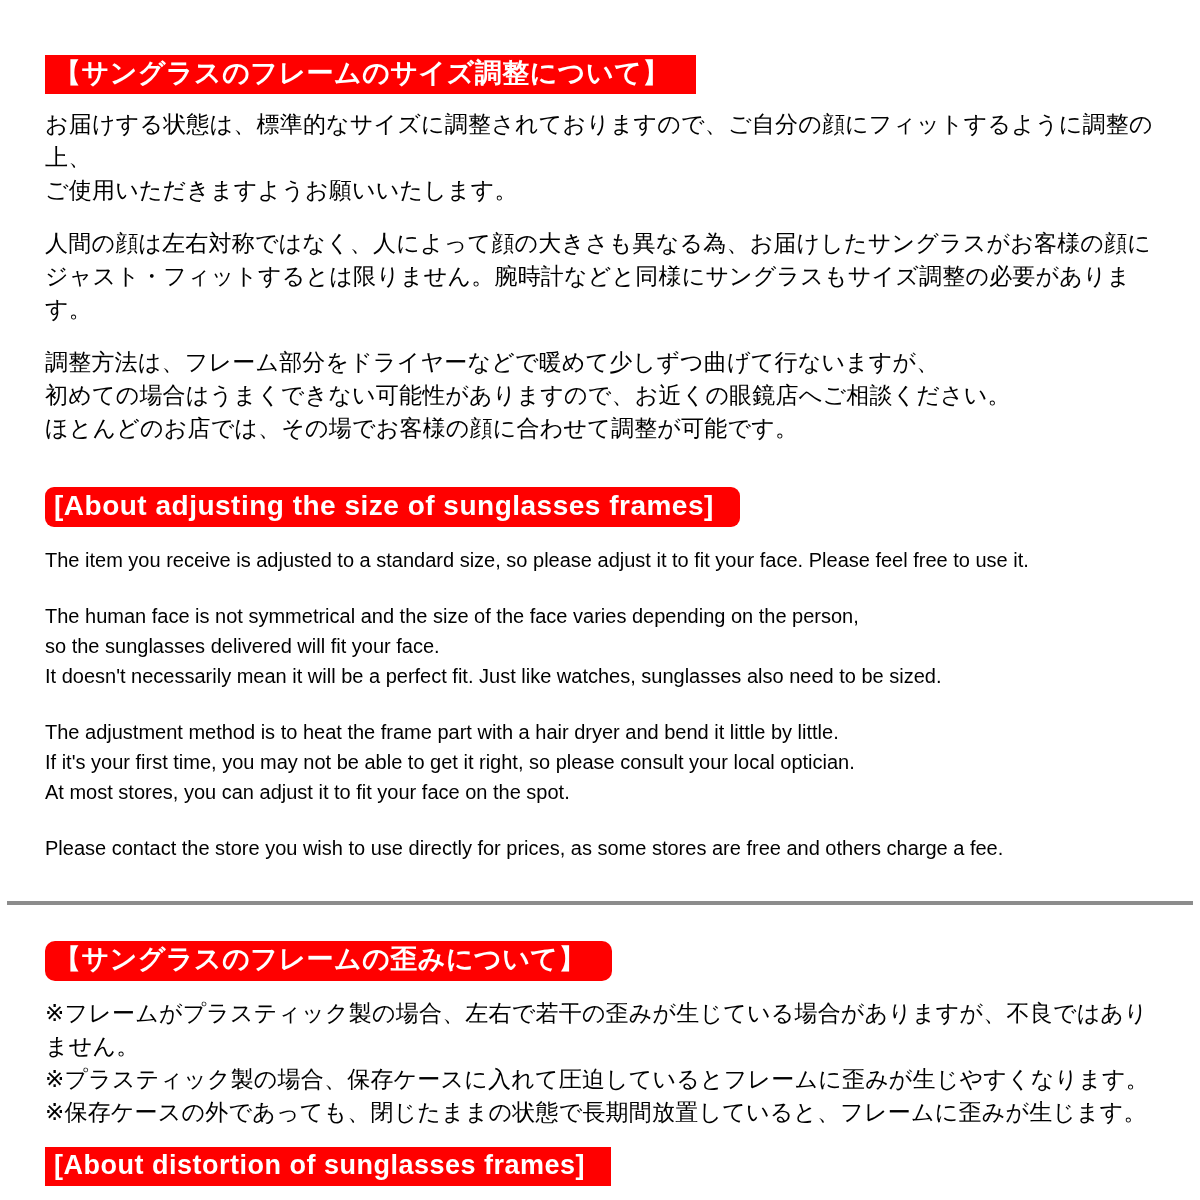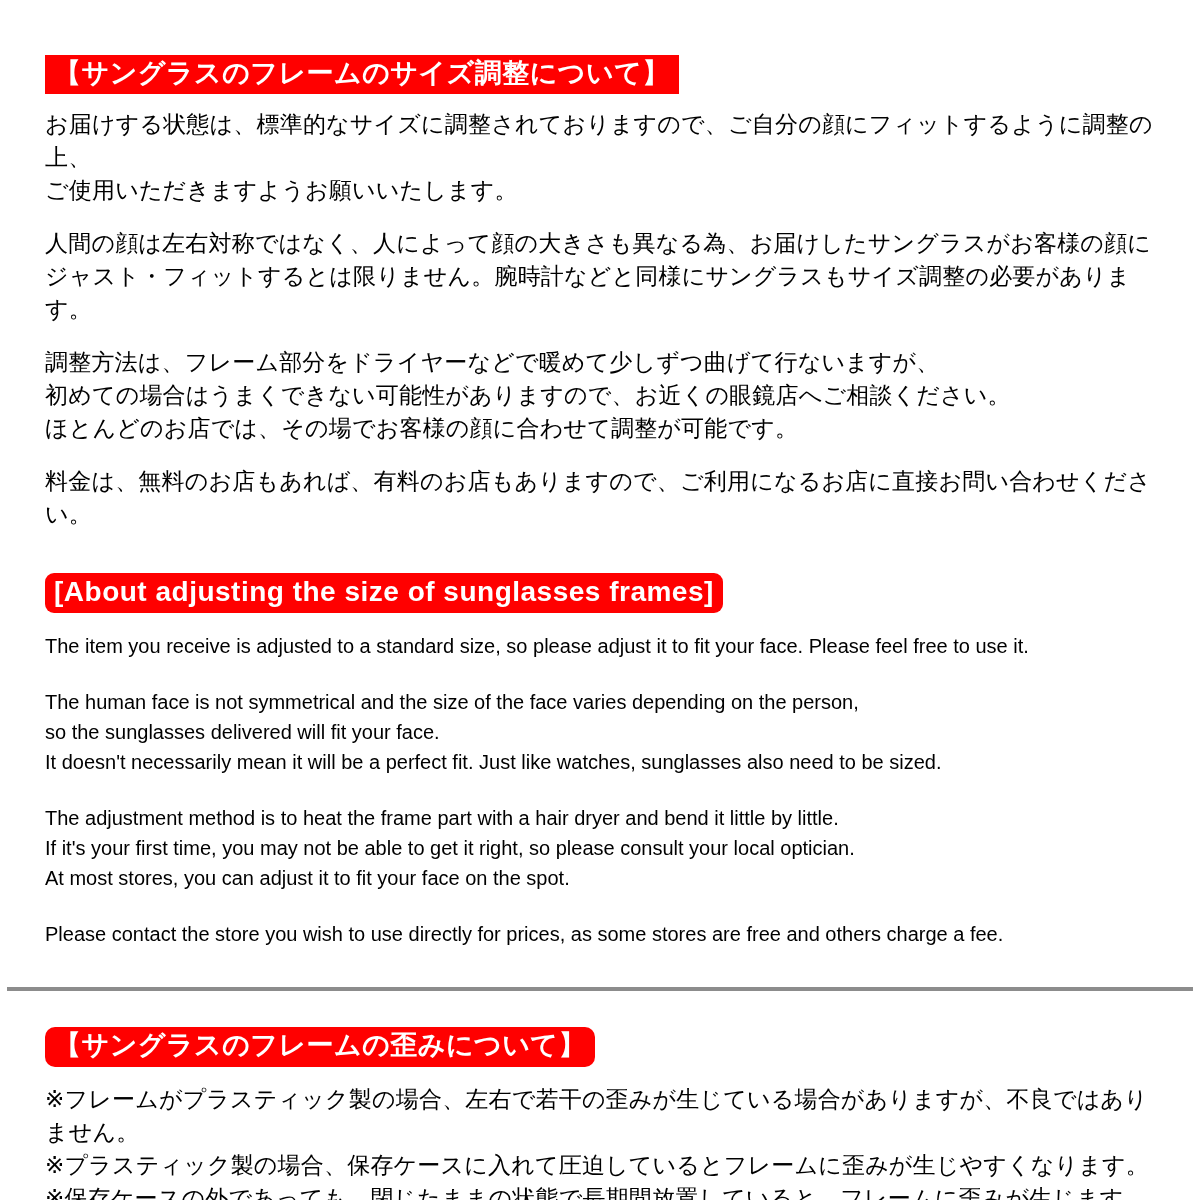--- a/index.html
+++ b/index.html
@@ -20,21 +20,21 @@
     overflow: hidden;
   }
   .banner {
     display: inline-block;
     margin: 0;
     background: #ff0000;
     color: #ffffff;
     font-weight: bold;
     font-size: 27px;
     line-height: 1.08;
-    padding: 4px 9px 6px 9px;
+    padding: 4px 26px 6px 9px;
     letter-spacing: 0.5px;
   }
   .banner-en {
     font-size: 28px;
     letter-spacing: 0.5px;
     border-radius: 9px;
   }
   .jp-para {
     font-size: 23px;
     line-height: 33px;
@@ -54,41 +54,40 @@
   .divider {
     border: none;
     height: 4px;
     background: #8c8c8c;
     margin: 38px -38px 0 -38px;
   }
   .banner-distortion-ja { margin-top: 36px; border-radius: 10px; }
   .jp-notes {
     font-size: 23px;
     line-height: 33px;
-    margin: 16px 0 0 0;
+    margin: 16px 0 10px 0;
     letter-spacing: 0.2px;
   }
   .jp-notes p, .en-notes p { margin: 0; white-space: pre-line; }
   .banner-distortion-en { margin-top: 8px; }
 </style>
 </head>
 <body>
 
 <div class="page">
 
   <section>
     <h2 class="banner">【サングラスのフレームのサイズ調整について】</h2>
     <p class="jp-para first">お届けする状態は、標準的なサイズに調整されておりますので、ご自分の顔にフィットするように調整の上、
 ご使用いただきますようお願いいたします。</p>
     <p class="jp-para">人間の顔は左右対称ではなく、人によって顔の大きさも異なる為、お届けしたサングラスがお客様の顔に
 ジャスト・フィットするとは限りません。腕時計などと同様にサングラスもサイズ調整の必要があります。</p>
     <p class="jp-para">調整方法は、フレーム部分をドライヤーなどで暖めて少しずつ曲げて行ないますが、
 初めての場合はうまくできない可能性がありますので、お近くの眼鏡店へご相談ください。
 ほとんどのお店では、その場でお客様の顔に合わせて調整が可能です。</p>
-    <p class="jp-para">料金は、無料のお店もあれば、有料のお店もありますので、ご利用になるお店に直接お問い合わせください。</p>
   </section>
 
   <section>
     <h2 class="banner banner-en banner-size-en">[About adjusting the size of sunglasses frames]</h2>
     <p class="en-para first">The item you receive is adjusted to a standard size, so please adjust it to fit your face. Please feel free to use it.</p>
     <p class="en-para">The human face is not symmetrical and the size of the face varies depending on the person,
 so the sunglasses delivered will fit your face.
 It doesn't necessarily mean it will be a perfect fit. Just like watches, sunglasses also need to be sized.</p>
     <p class="en-para">The adjustment method is to heat the frame part with a hair dryer and bend it little by little.
 If it's your first time, you may not be able to get it right, so please consult your local optician.

